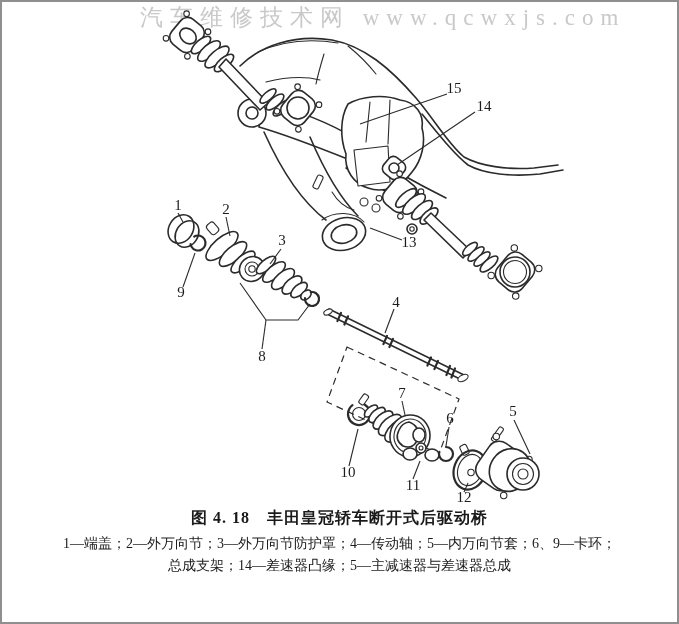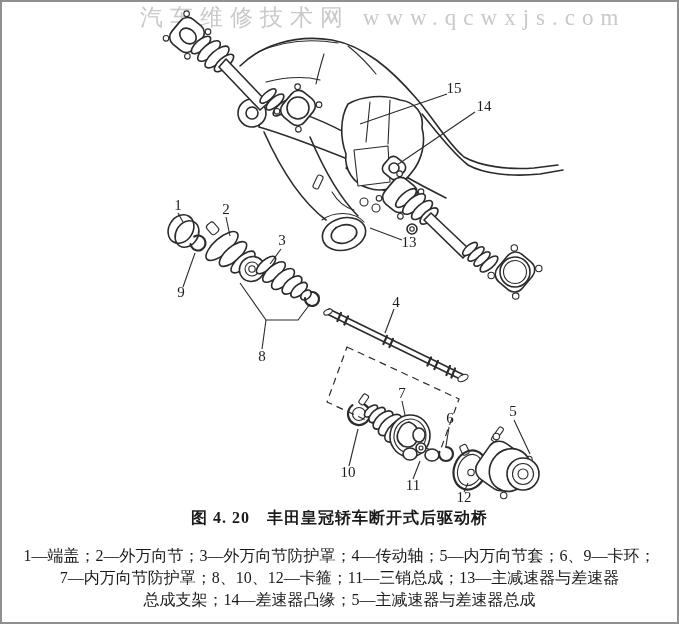--- a/index.html
+++ b/index.html
@@ -17,21 +17,21 @@
   svg .ln{fill:none;stroke:#2b2b2b;stroke-width:1.6;stroke-linejoin:round;stroke-linecap:round;}
   svg .thin{stroke-width:1.1;}
   svg .thick{stroke-width:2.2;}
   svg .leader{fill:none;stroke:#2b2b2b;stroke-width:1.1;}
   svg .dashed{fill:none;stroke:#2b2b2b;stroke-width:1.2;stroke-dasharray:7 5;}
   svg text{font-family:"Liberation Serif","DejaVu Serif",serif;font-size:15px;fill:#1c1c1c;text-anchor:middle;}
   .caption-block{
     position:absolute;left:0;top:506px;width:100%;text-align:center;color:#1a1a1a;
   }
   .caption{font-size:16px;font-weight:bold;letter-spacing:1px;}
-  .legend{font-size:16px;line-height:22px;margin-top:16px;}
+  .legend{font-size:14px;line-height:22px;margin-top:4px;}
 </style>
 </head>
 <body>
 
 <div class="page">
 
   <div class="watermark">汽车维修技术网 www.qcwxjs.com</div>
 
   <svg id="diagram-svg" class="diagram" width="679" height="624" viewBox="0 0 679 624">
 
@@ -250,21 +250,20 @@
         <text x="346" y="475">10</text>
         <text x="411" y="488">11</text>
         <text x="462" y="500">12</text>
         <text x="407" y="245">13</text>
         <text x="482" y="109">14</text>
         <text x="452" y="91">15</text>
       </g>
   </svg>
 
   <div class="caption-block">
-    <div class="caption">图 4. 20　丰田皇冠轿车断开式后驱动桥</div>
+    <div class="caption">图 4. 18　丰田皇冠轿车断开式后驱动桥</div>
     <div class="legend">
       <div>1—端盖；2—外万向节；3—外万向节防护罩；4—传动轴；5—内万向节套；6、9—卡环；</div>
-      <div>7—内万向节防护罩；8、10、12—卡箍；11—三销总成；13—主减速器与差速器</div>
       <div>总成支架；14—差速器凸缘；5—主减速器与差速器总成</div>
     </div>
   </div>
 
 </div>
 
 </body></html>

